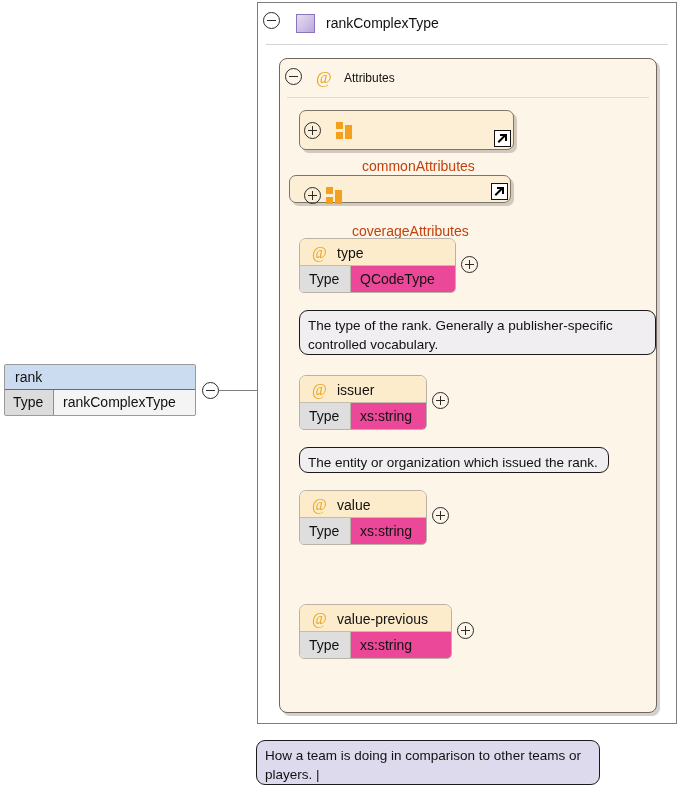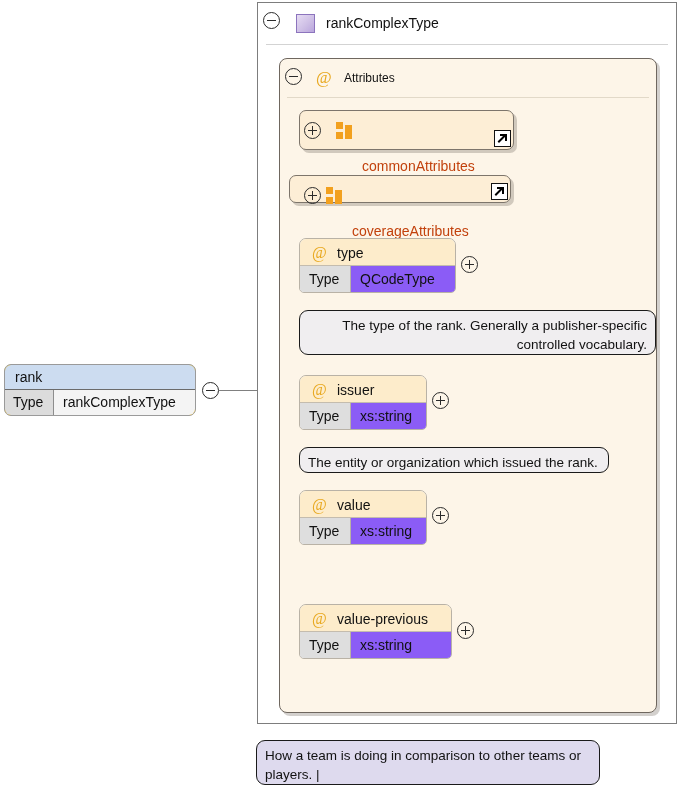--- a/index.html
+++ b/index.html
@@ -21,21 +21,21 @@
     left: 0; top: 0;
     width: 685px;
     height: 787px;
   }
 
   
   .elem-box {
     position: absolute;
     box-sizing: border-box;
     border: 1px solid #9a9a9a;
-    border-radius: 7px;
+    border-radius: 2px;
     background: #eab308;
     overflow: hidden;
   }
   .elem-head {
     box-sizing: border-box;
     height: 25px;
     line-height: 24px;
     background: #ccdcf0;
     border-bottom: 1px solid #6b6b6b;
     padding-left: 10px;
@@ -272,21 +272,21 @@
     box-sizing: border-box;
     width: 51px;
     background: #dedede;
     border-right: 1px solid #b9b2a6;
     padding-left: 9px;
     white-space: nowrap;
   }
   .at-typeval {
     box-sizing: border-box;
     flex: 1;
-    background: #8b5cf6;
+    background: #ec4899;
     padding-left: 9px;
     white-space: nowrap;
   }
 
   
   .doc {
     position: absolute;
     box-sizing: border-box;
     border: 1px solid #1a1a1a;
     border-radius: 9px;
@@ -381,21 +381,21 @@
       <div class="at-at">@</div>
       <div class="at-name">type</div>
     </div>
     <div class="at-typerow">
       <div class="at-typelabel">Type</div>
       <div class="at-typeval">QCodeType</div>
     </div>
   </div>
   <div class="toggle plus" style="left:461px; top:256px;"></div>
 
-  <div class="doc" style="left:299px; top:310px; width:357px; height:45px;text-align:right;"><span class="notch">
+  <div class="doc" style="left:299px; top:310px; width:357px; height:45px;"><span class="notch">
       
     </span>The type of the rank. Generally a publisher-specific
 controlled vocabulary.</div>
 
   <div class="at-box" style="left:299px; top:375px; width:128px; height:55px;">
     <div class="at-head">
       <div class="at-at">@</div>
       <div class="at-name">issuer</div>
     </div>
     <div class="at-typerow">

